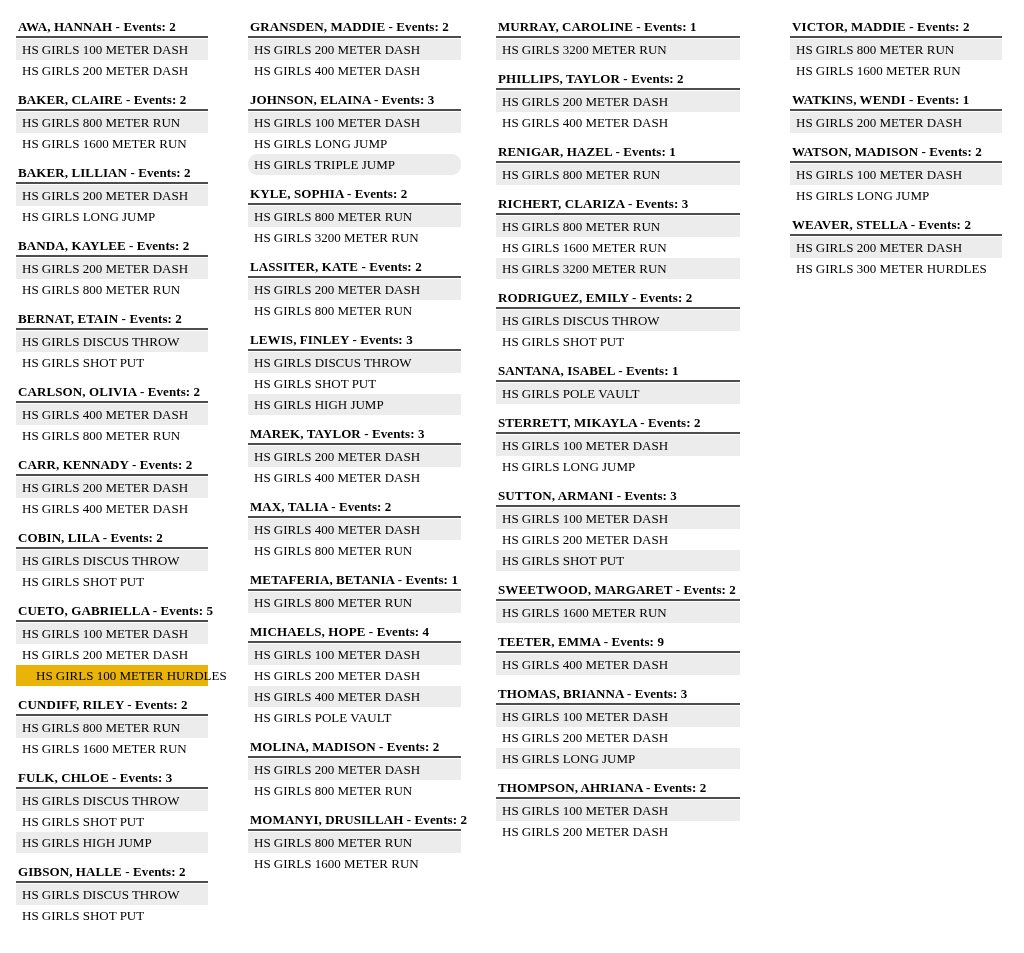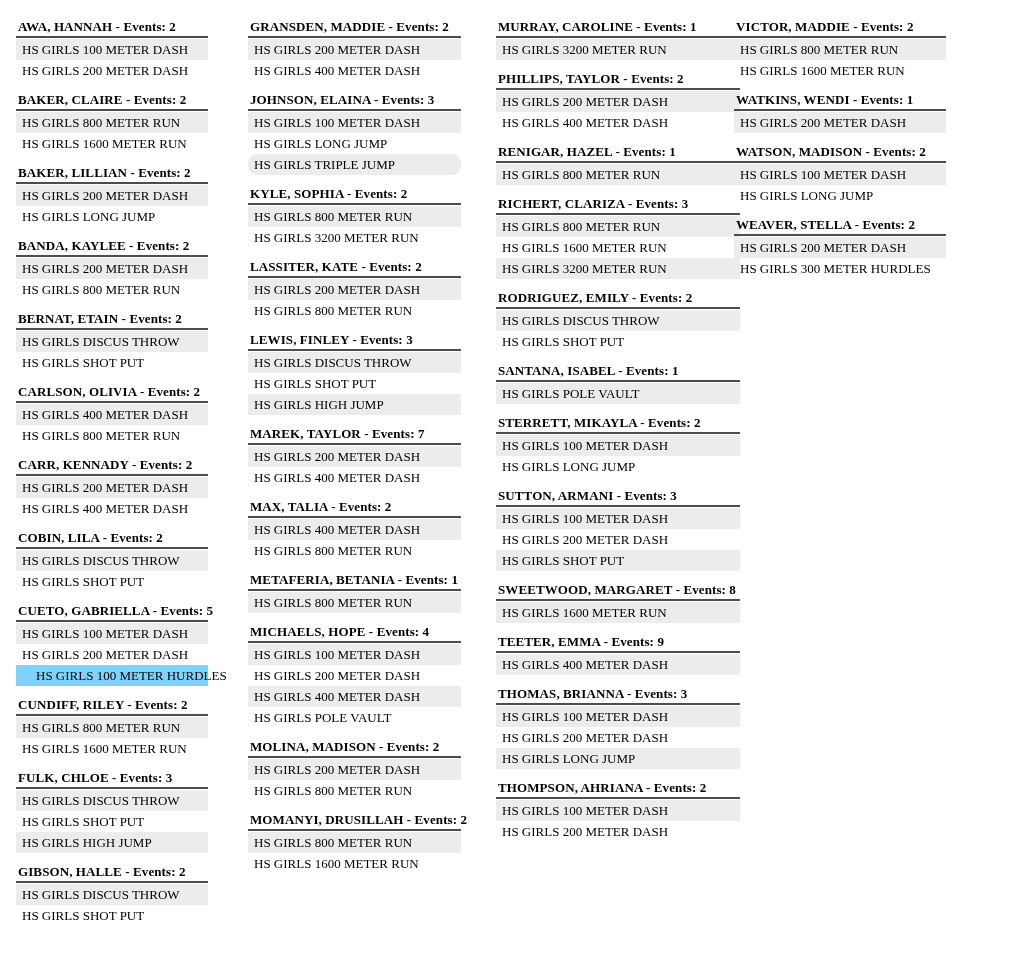--- a/index.html
+++ b/index.html
@@ -9,21 +9,21 @@
     font-family: "Liberation Serif", "DejaVu Serif", serif;
     color: #000000;
     overflow: hidden;
     position: relative;
   }
   .page { position: absolute; inset: 0; }
   .col { position: absolute; top: 19px; }
   .col-1 { left: 16px;  width: 192px; }
   .col-2 { left: 248px; width: 213px; }
   .col-3 { left: 496px; width: 244px; }
-  .col-4 { left: 734px; width: 212px; }
+  .col-4 { left: 790px; width: 212px; }
   .block { margin-bottom: 11px; }
   .athlete-header {
     font-size: 13px;
     line-height: 15px;
     font-weight: bold;
     padding: 0 0 2px 2px;
     border-bottom: 2px solid #4d4d4d;
     margin-bottom: 1px;
     white-space: nowrap;
     letter-spacing: 0.1px;
@@ -78,21 +78,21 @@
       </div>
       <div class="block">
         <div class="athlete-header" style="border-bottom-color: rgb(77, 77, 77);">COBIN, LILA - Events: 2</div>
         <div class="event-row stripe" style="background: rgb(236, 236, 236);">HS GIRLS DISCUS THROW</div>
         <div class="event-row">HS GIRLS SHOT PUT</div>
       </div>
       <div class="block">
         <div class="athlete-header" style="border-bottom-color: rgb(77, 77, 77);">CUETO, GABRIELLA - Events: 5</div>
         <div class="event-row stripe" style="background: rgb(236, 236, 236);">HS GIRLS 100 METER DASH</div>
         <div class="event-row">HS GIRLS 200 METER DASH</div>
-        <div class="event-row stripe" style="background: #7dd3fc; padding-left: 20px;">HS GIRLS 100 METER HURDLES</div>
+        <div class="event-row stripe" style="background: #eab308; padding-left: 20px;">HS GIRLS 100 METER HURDLES</div>
       </div>
       <div class="block">
         <div class="athlete-header" style="border-bottom-color: rgb(77, 77, 77);">CUNDIFF, RILEY - Events: 2</div>
         <div class="event-row stripe" style="background: rgb(236, 236, 236);">HS GIRLS 800 METER RUN</div>
         <div class="event-row">HS GIRLS 1600 METER RUN</div>
       </div>
       <div class="block">
         <div class="athlete-header" style="border-bottom-color: rgb(77, 77, 77);">FULK, CHLOE - Events: 3</div>
         <div class="event-row stripe" style="background: rgb(236, 236, 236);">HS GIRLS DISCUS THROW</div>
         <div class="event-row">HS GIRLS SHOT PUT</div>
@@ -126,21 +126,21 @@
         <div class="event-row stripe" style="background: rgb(236, 236, 236);">HS GIRLS 200 METER DASH</div>
         <div class="event-row">HS GIRLS 800 METER RUN</div>
       </div>
       <div class="block">
         <div class="athlete-header" style="border-bottom-color: rgb(77, 77, 77);">LEWIS, FINLEY - Events: 3</div>
         <div class="event-row stripe" style="background: rgb(236, 236, 236);">HS GIRLS DISCUS THROW</div>
         <div class="event-row">HS GIRLS SHOT PUT</div>
         <div class="event-row stripe" style="background: rgb(236, 236, 236);">HS GIRLS HIGH JUMP</div>
       </div>
       <div class="block">
-        <div class="athlete-header" style="border-bottom-color: rgb(77, 77, 77);">MAREK, TAYLOR - Events: 7</div>
+        <div class="athlete-header" style="border-bottom-color: rgb(77, 77, 77);">MAREK, TAYLOR - Events: 3</div>
         <div class="event-row stripe" style="background: rgb(236, 236, 236);">HS GIRLS 200 METER DASH</div>
         <div class="event-row">HS GIRLS 400 METER DASH</div>
       </div>
       <div class="block">
         <div class="athlete-header" style="border-bottom-color: rgb(77, 77, 77);">MAX, TALIA - Events: 2</div>
         <div class="event-row stripe" style="background: rgb(236, 236, 236);">HS GIRLS 400 METER DASH</div>
         <div class="event-row">HS GIRLS 800 METER RUN</div>
       </div>
       <div class="block">
         <div class="athlete-header" style="border-bottom-color: rgb(77, 77, 77);">METAFERIA, BETANIA - Events: 1</div>
@@ -198,21 +198,21 @@
         <div class="event-row stripe" style="background: rgb(236, 236, 236);">HS GIRLS 100 METER DASH</div>
         <div class="event-row">HS GIRLS LONG JUMP</div>
       </div>
       <div class="block">
         <div class="athlete-header" style="border-bottom-color: rgb(77, 77, 77);">SUTTON, ARMANI - Events: 3</div>
         <div class="event-row stripe" style="background: rgb(236, 236, 236);">HS GIRLS 100 METER DASH</div>
         <div class="event-row">HS GIRLS 200 METER DASH</div>
         <div class="event-row stripe" style="background: rgb(236, 236, 236);">HS GIRLS SHOT PUT</div>
       </div>
       <div class="block">
-        <div class="athlete-header" style="border-bottom-color: rgb(77, 77, 77);">SWEETWOOD, MARGARET - Events: 8</div>
+        <div class="athlete-header" style="border-bottom-color: rgb(77, 77, 77);">SWEETWOOD, MARGARET - Events: 2</div>
         <div class="event-row stripe" style="background: rgb(236, 236, 236);">HS GIRLS 1600 METER RUN</div>
       </div>
       <div class="block">
         <div class="athlete-header" style="border-bottom-color: rgb(77, 77, 77);">TEETER, EMMA - Events: 9</div>
         <div class="event-row stripe" style="background: rgb(236, 236, 236);">HS GIRLS 400 METER DASH</div>
       </div>
       <div class="block">
         <div class="athlete-header" style="border-bottom-color: rgb(77, 77, 77);">THOMAS, BRIANNA - Events: 3</div>
         <div class="event-row stripe" style="background: rgb(236, 236, 236);">HS GIRLS 100 METER DASH</div>
         <div class="event-row">HS GIRLS 200 METER DASH</div>

